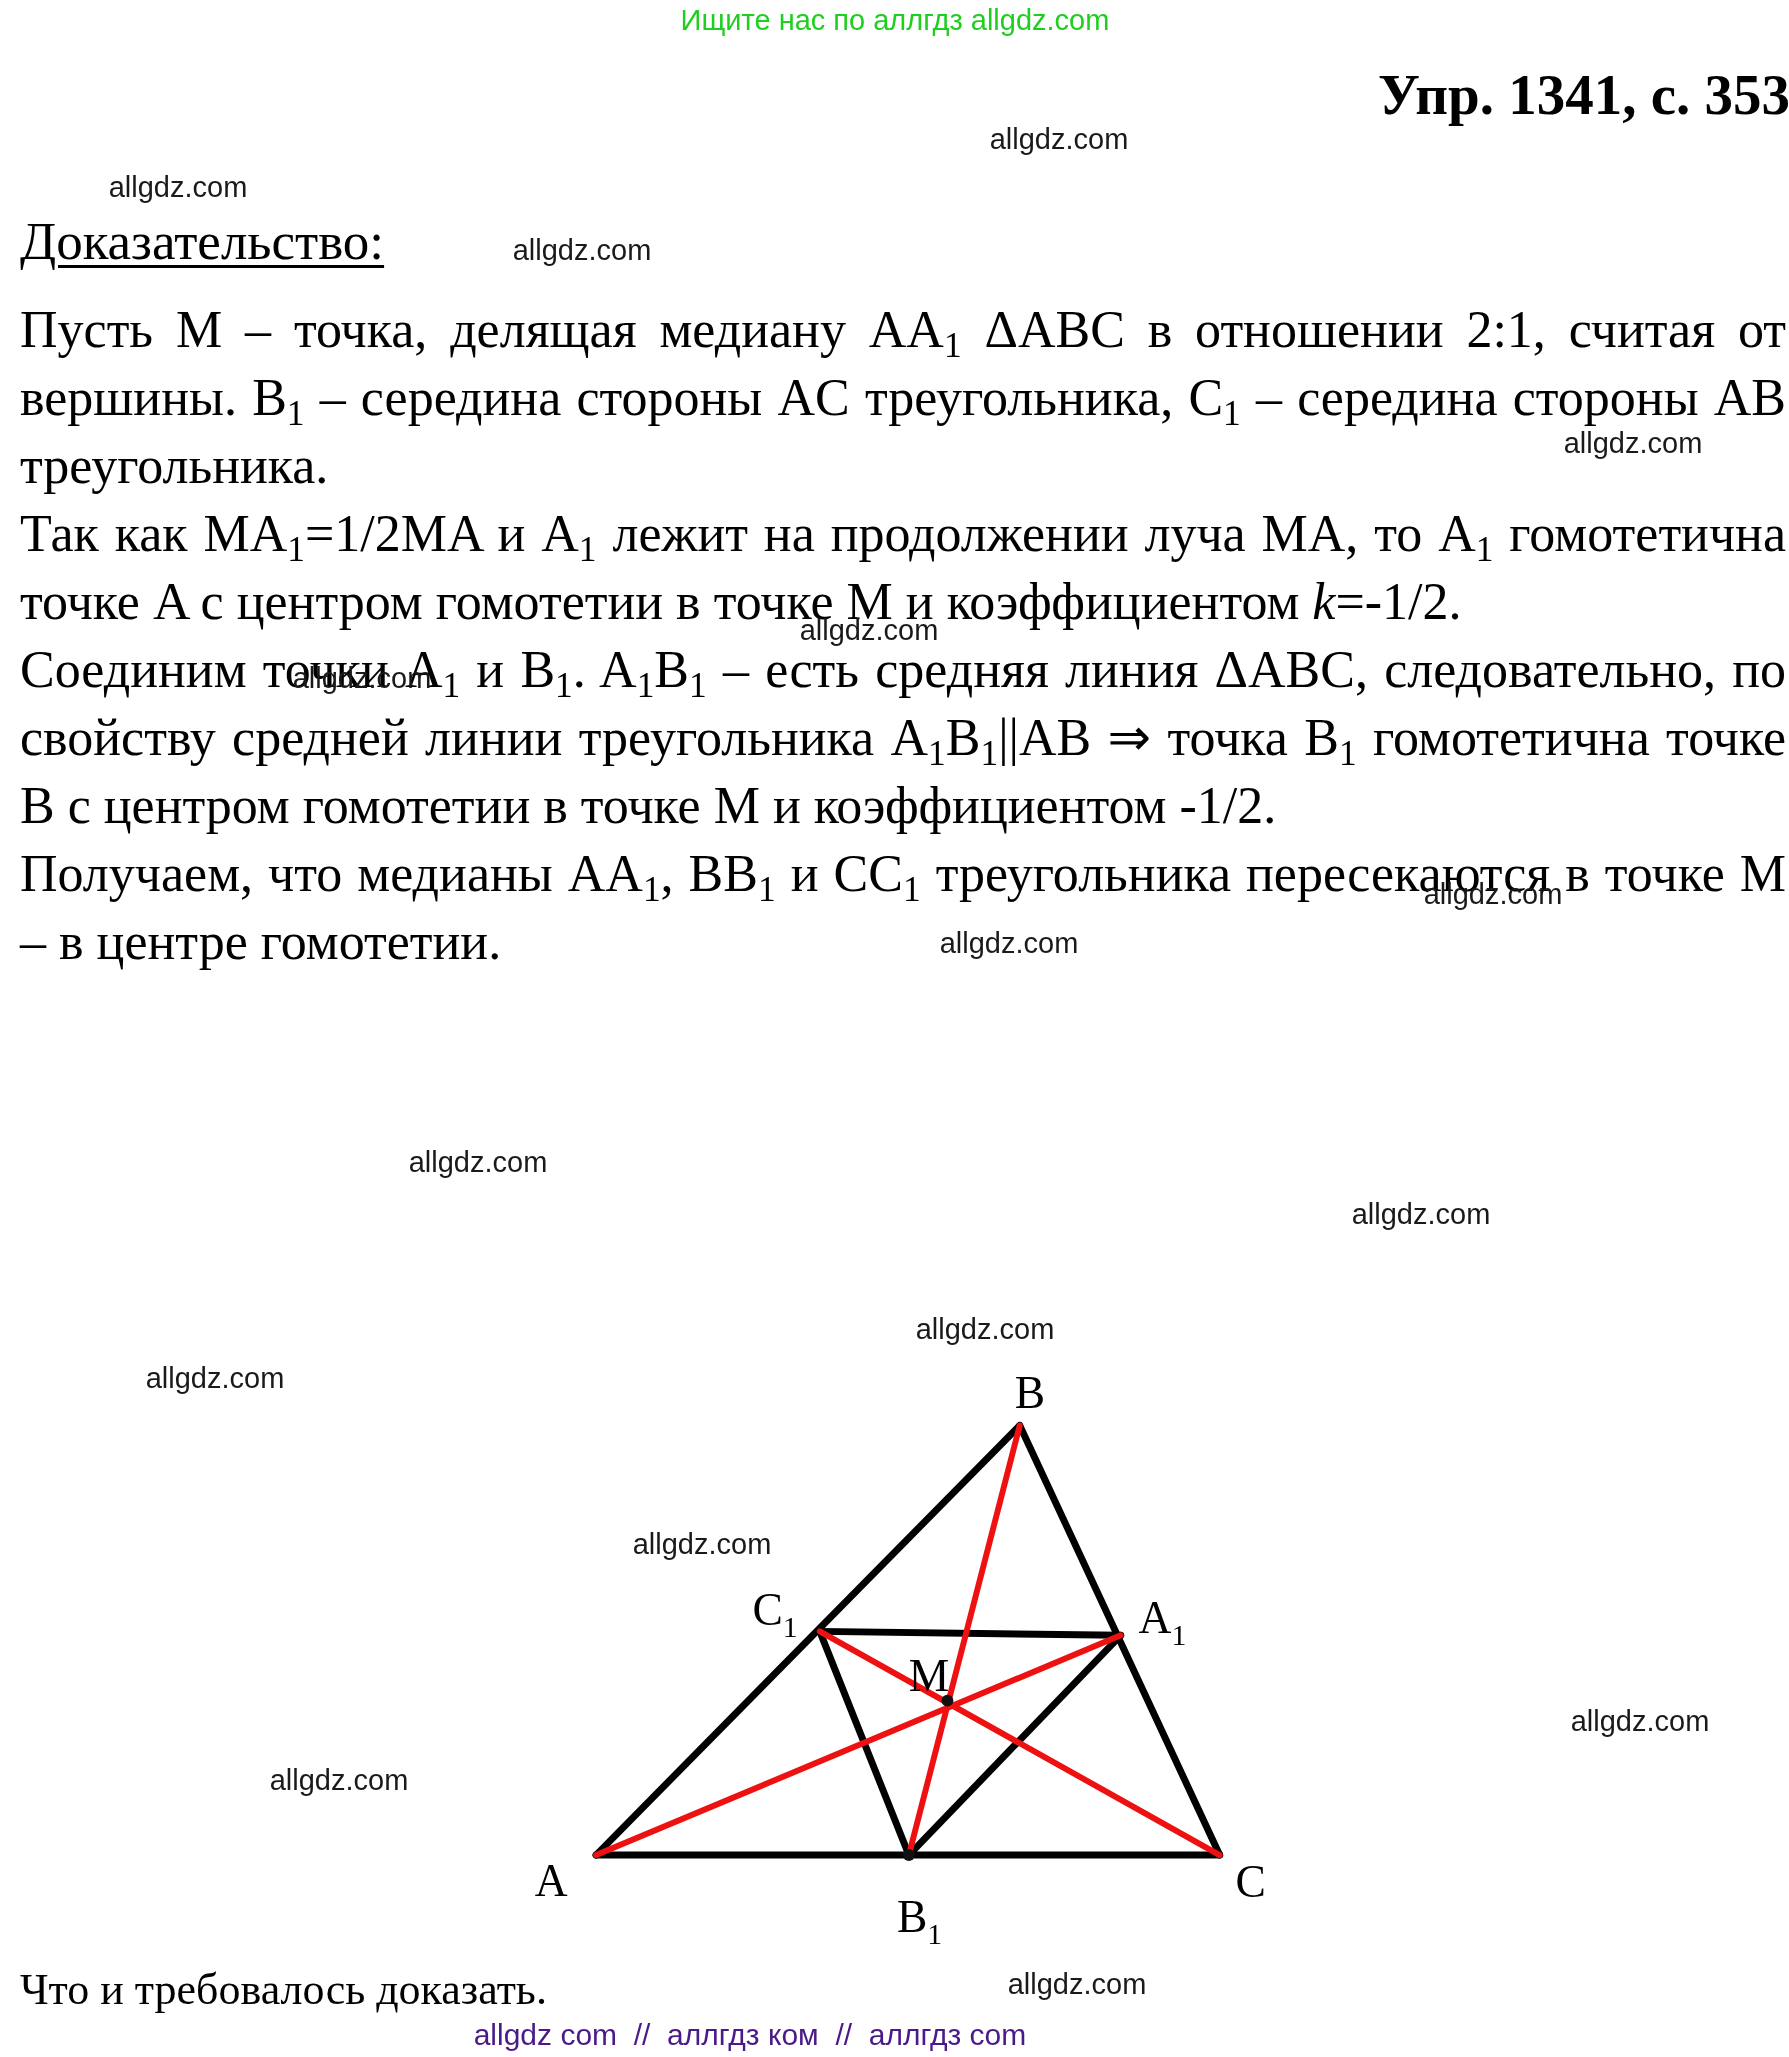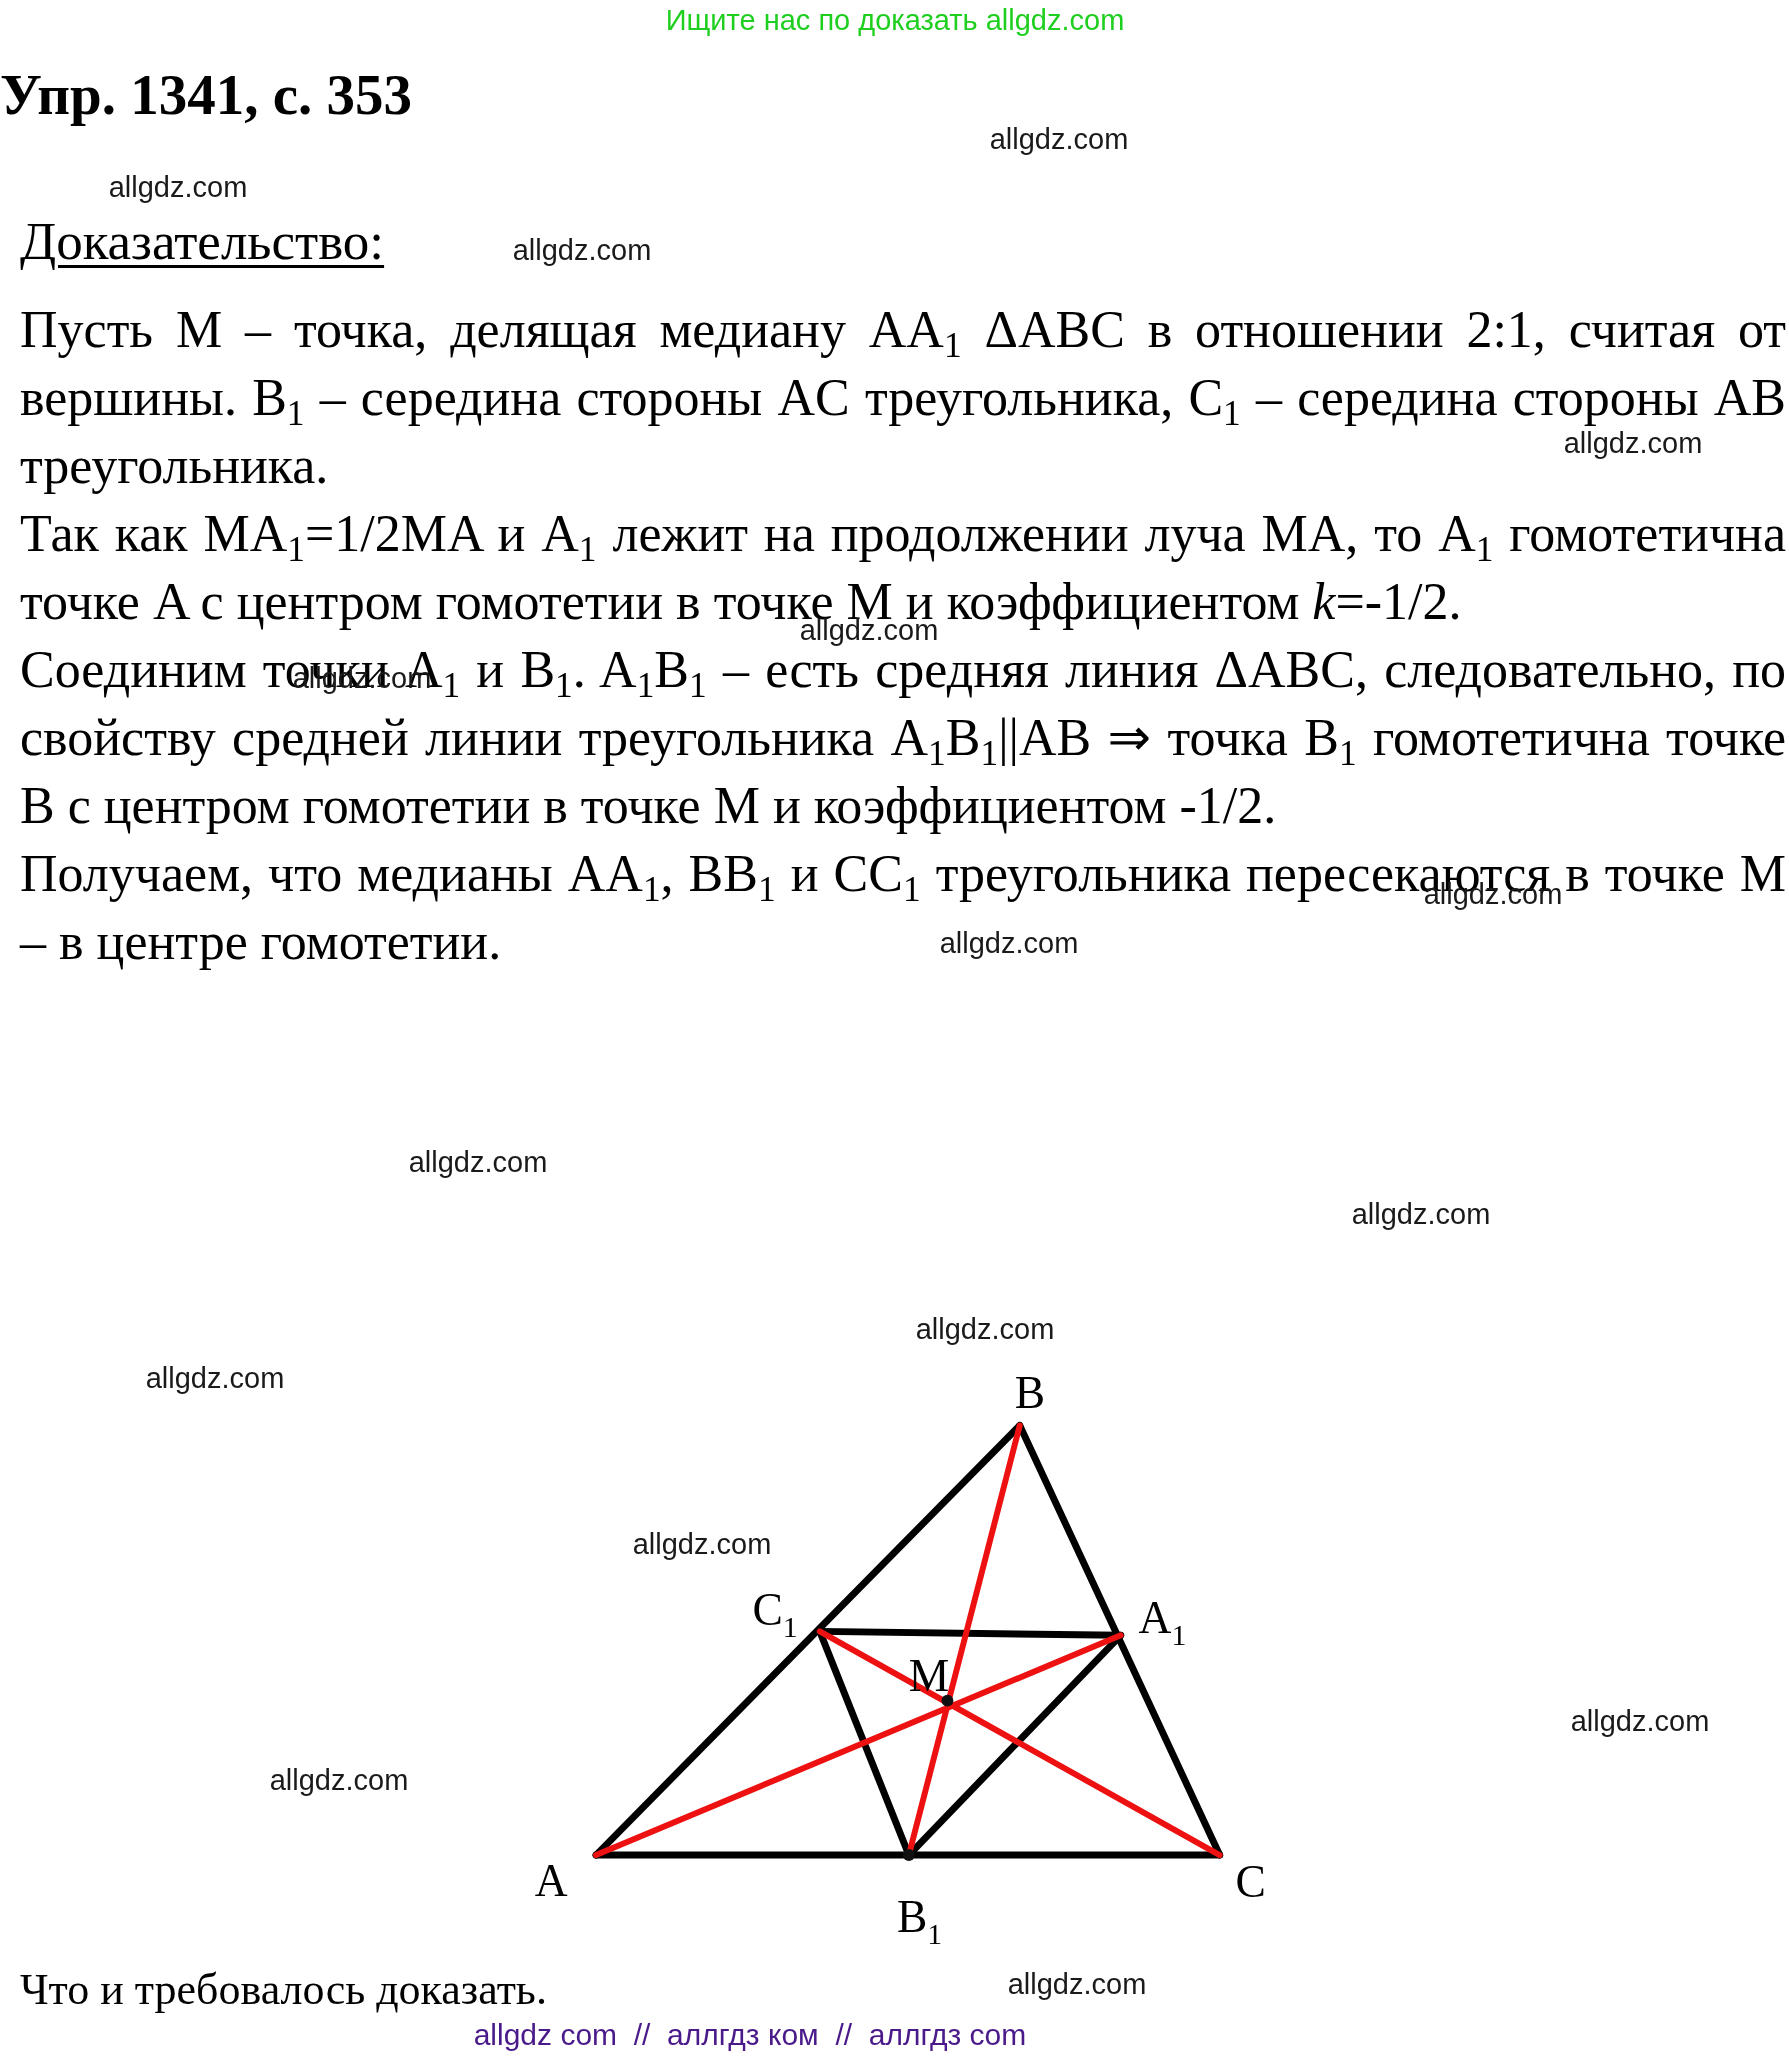--- a/index.html
+++ b/index.html
@@ -3,21 +3,21 @@
 <meta charset="utf-8">
 <style>
   html, body { margin:0; padding:0; background:#ffffff; }
   body { width:1790px; height:2057px; position:relative; overflow:hidden; }
   .banner {
     position:absolute; left:0; top:2px; width:1790px; text-align:center;
     font-family:"Liberation Sans", sans-serif; font-size:29px; color:#1fcf1f;
     line-height:36px;
   }
   .title {
-    position:absolute; left:0; top:61px; width:1790px; text-align:left;
+    position:absolute; left:0; top:61px; width:1790px; text-align:right;
     font-family:"Liberation Serif", serif; font-weight:bold; font-size:57px; color:#000;
     line-height:67px;
   }
   .wm {
     position:absolute; font-family:"Liberation Sans", sans-serif; font-size:29px;
     color:#1a1a1a; transform:translate(-50%,-50%); white-space:nowrap; line-height:34px;
   }
   .heading {
     position:absolute; left:20px; top:211px;
     font-family:"Liberation Serif", serif; font-size:53px; color:#000;
@@ -40,21 +40,21 @@
     font-family:"Liberation Sans", sans-serif; font-size:30px; color:#4a1a8a;
     transform:translateY(-50%); line-height:34px; white-space:pre;
   }
   .diagram { position:absolute; left:0; top:0; width:1790px; height:2057px; pointer-events:none; }
   .lbl { font-family:"Liberation Serif", serif; font-size:46px; fill:#000; }
   .lbl-sub { font-size:30px; }
 </style>
 </head>
 <body>
 
-<div class="banner">Ищите нас по доказать allgdz.com</div>
+<div class="banner">Ищите нас по аллгдз allgdz.com</div>
 <div class="title">Упр. 1341, с. 353</div>
 <div class="heading">Доказательство:</div>
 
 <div class="body-text">
   <p>Пусть M – точка, делящая медиану AA<sub>1</sub> ΔABC в отношении 2:1, считая от вершины. B<sub>1</sub> – середина стороны AC треугольника, C<sub>1</sub> – середина стороны AB треугольника.</p>
   <p>Так как MA<sub>1</sub>=1/2MA и A<sub>1</sub> лежит на продолжении луча MA, то A<sub>1</sub> гомотетична точке A с центром гомотетии в точке M и коэффициентом <i>k</i>=-1/2.</p>
   <p>Соединим точки A<sub>1</sub> и B<sub>1</sub>. A<sub>1</sub>B<sub>1</sub> – есть средняя линия ΔABC, следовательно, по свойству средней линии треугольника A<sub>1</sub>B<sub>1</sub>||AB ⇒ точка B<sub>1</sub> гомотетична точке B с центром гомотетии в точке M и коэффициентом -1/2.</p>
   <p>Получаем, что медианы AA<sub>1</sub>, BB<sub>1</sub> и CC<sub>1</sub> треугольника пересекаются в точке M – в центре гомотетии.</p>
 </div>
 

